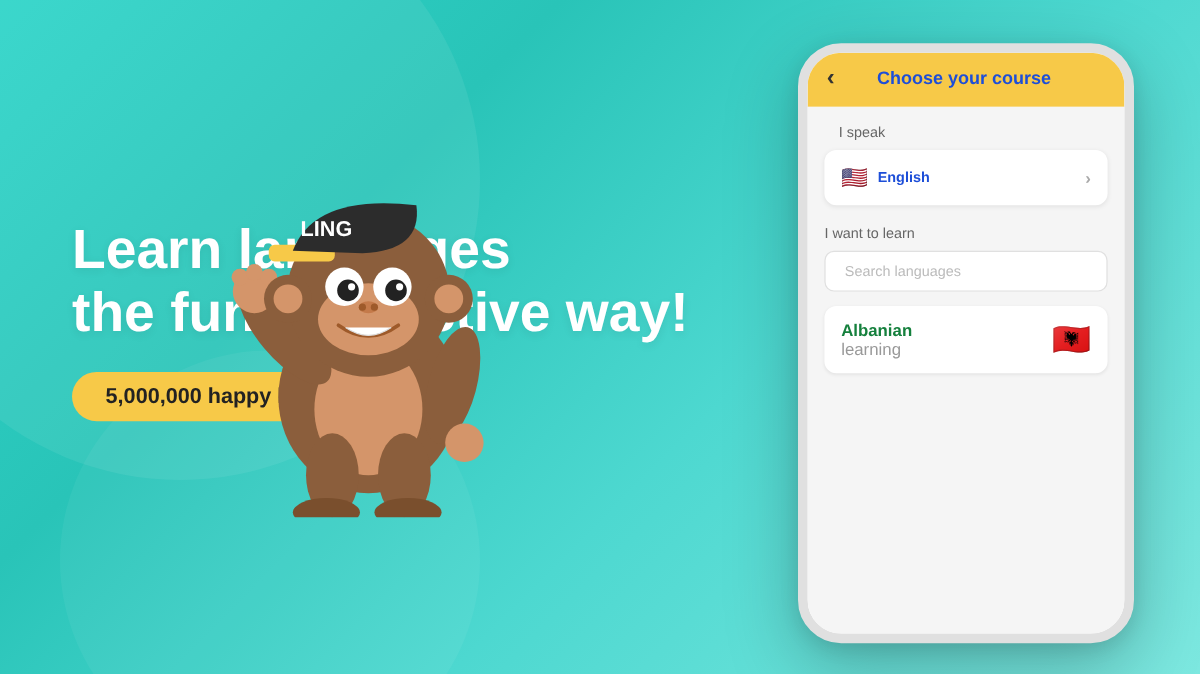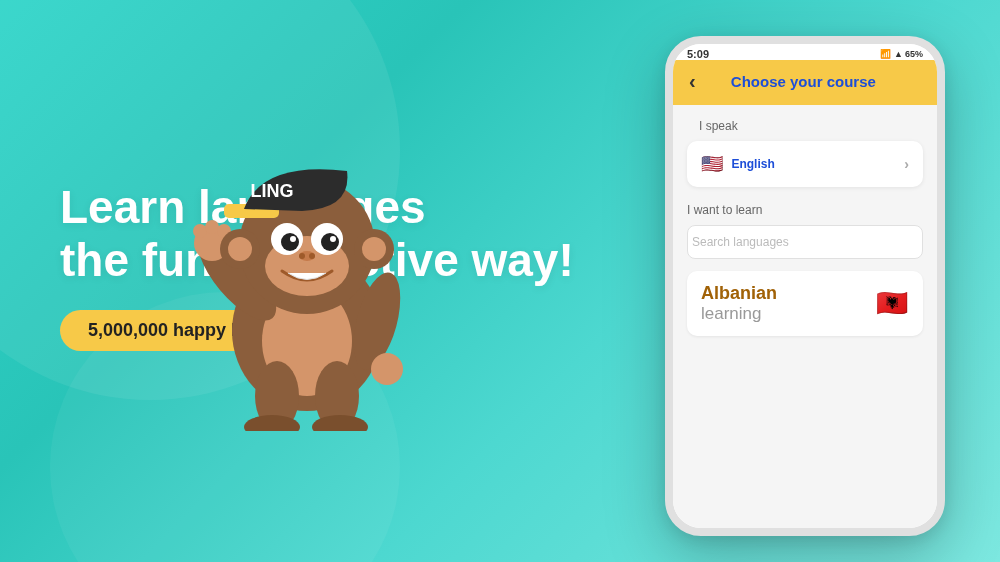--- a/index.html
+++ b/index.html
@@ -170,21 +170,21 @@
       font-size: 12px;
       color: #666;
       margin-bottom: 8px;
       font-weight: 500;
     }
 
     .search-box {
       background: white;
       border: 1.5px solid #e0e0e0;
       border-radius: 8px;
-      padding: 9px 4px;
+      padding: 9px 16px;
       font-size: 12px;
       color: #aaa;
       width: 100%;
       margin-bottom: 12px;
     }
 
     .language-list-item {
       background: white;
       border-radius: 10px;
       padding: 12px 14px;
@@ -195,27 +195,27 @@
       box-shadow: 0 1px 3px rgba(0,0,0,0.07);
       cursor: pointer;
     }
 
     .lang-item-left {
       display: flex;
       flex-direction: column;
     }
 
     .lang-item-name {
-      font-size: 18px;
-      font-weight: 700;
-      color: #a16207;
+      font-size: 14px;
+      font-weight: 700;
+      color: #15803d;
     }
 
     .lang-item-sub {
-      font-size: 17px;
+      font-size: 14px;
       color: #999;
     }
 
     .lang-flag-large {
       font-size: 26px;
     }
 
     
     .monkey-svg-container {
       position: absolute;
@@ -319,28 +319,20 @@
       <path d="M72 108 Q90 60 175 70 Q180 108 130 110 Z" fill="#2c2c2c"></path>
 
       <text x="100" y="96" font-family="Arial" font-weight="900" font-size="18" fill="white" text-anchor="middle">LING</text>
     </svg>
   </div>
 </div>
 
 <div class="right-section">
   <div class="phone">
 
-    <div class="phone-notch-area">
-      <span class="status-bar-time">5:09</span>
-      <div class="status-bar-icons">
-        <span>📶</span>
-        <span>▲</span>
-        <span style="font-size:9px;font-weight:700;">65%</span>
-      </div>
-    </div>
 
     <div class="app-header">
       <span class="back-btn">‹</span>
       <span class="app-title">Choose your course</span>
     </div>
 
     <div class="app-content">
 
       <div class="section-label">I speak</div>
 

